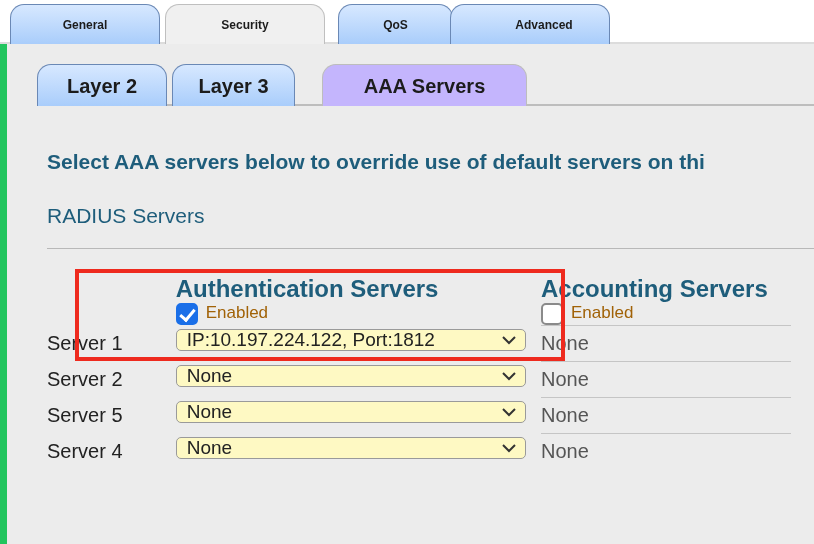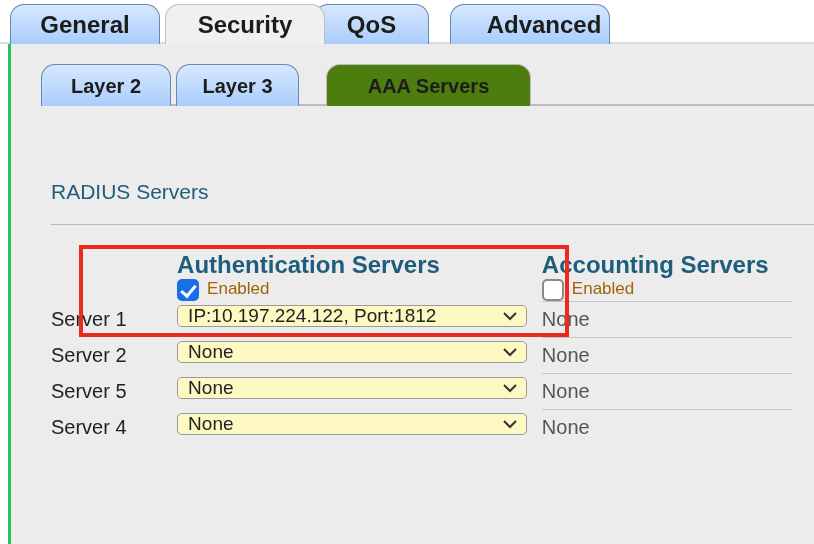--- a/index.html
+++ b/index.html
@@ -19,46 +19,45 @@
     background: #fff;
     border-bottom: 2px solid #dcdcdc;
   }
   .top-tab {
     position: absolute;
     bottom: -2px;
     height: 40px;
     line-height: 40px;
     text-align: center;
     font-weight: bold;
-    font-size: 24px;
+    font-size: 12px;
     color: #1c1c1c;
     background: linear-gradient(#d7e8ff, #a9cdfb);
     border: 1px solid #6a88b5;
     border-bottom: none;
     border-radius: 14px 14px 0 0;
     cursor: pointer;
   }
   .top-tab.active {
     background: #f0f0f0;
     border-color: #bfbfbf;
     z-index: 5;
   }
   #tt-general  { left: 10px;  width: 150px; }
   #tt-security { left: 165px; width: 160px; z-index: 5; margin-top: 39px; }
-  #tt-qos      { left: 314px; width: 115px; }
+  #tt-qos      { left: 338px; width: 115px; }
   #tt-advanced { left: 450px; width: 160px; padding-left: 28px; }
 
   
   .page {
     background: #ececec;
-    border-left: 3px solid #22c55e;
+    border-left: 7px solid #22c55e;
     height: calc(544px - 44px);
     padding: 18px 0 0 20px;
     position: relative;
-    margin-left: 8px;
   }
 
   
   .sub-tabs {
     position: relative;
     height: 44px;
     border-bottom: 2px solid #bdbdbd;
     margin-left: 10px;
   }
   .sub-tab {
@@ -70,21 +69,21 @@
     font-weight: bold;
     font-size: 20px;
     color: #1c1c1c;
     background: linear-gradient(#d7e8ff, #a9cdfb);
     border: 1px solid #6a88b5;
     border-bottom: none;
     border-radius: 14px 14px 0 0;
     cursor: pointer;
   }
   .sub-tab.active {
-    background: #4d7c0f;
+    background: #c4b5fd;
     border-color: #bdbdbd;
     z-index: 5;
   }
   #st-l2  { left: 0;    width: 130px; }
   #st-l3  { left: 135px;width: 123px; }
   #st-aaa { left: 285px;width: 205px; }
 
   .content {
     padding: 44px 0 0 20px;
   }
@@ -217,20 +216,21 @@
 
 <div class="page">
 
   <div class="sub-tabs">
     <div id="st-l2" class="sub-tab">Layer 2</div>
     <div id="st-l3" class="sub-tab">Layer 3</div>
     <div id="st-aaa" class="sub-tab active">AAA Servers</div>
   </div>
 
   <div class="content">
+    <div class="instruction">Select AAA servers below to override use of default servers on thi</div>
     <div class="section-title">RADIUS Servers</div>
     <hr class="rule">
 
     <div class="servers">
       <div class="highlight-box"></div>
 
       <table class="srv">
         <tbody>
             <tr>
           <th class="col-label"></th>

